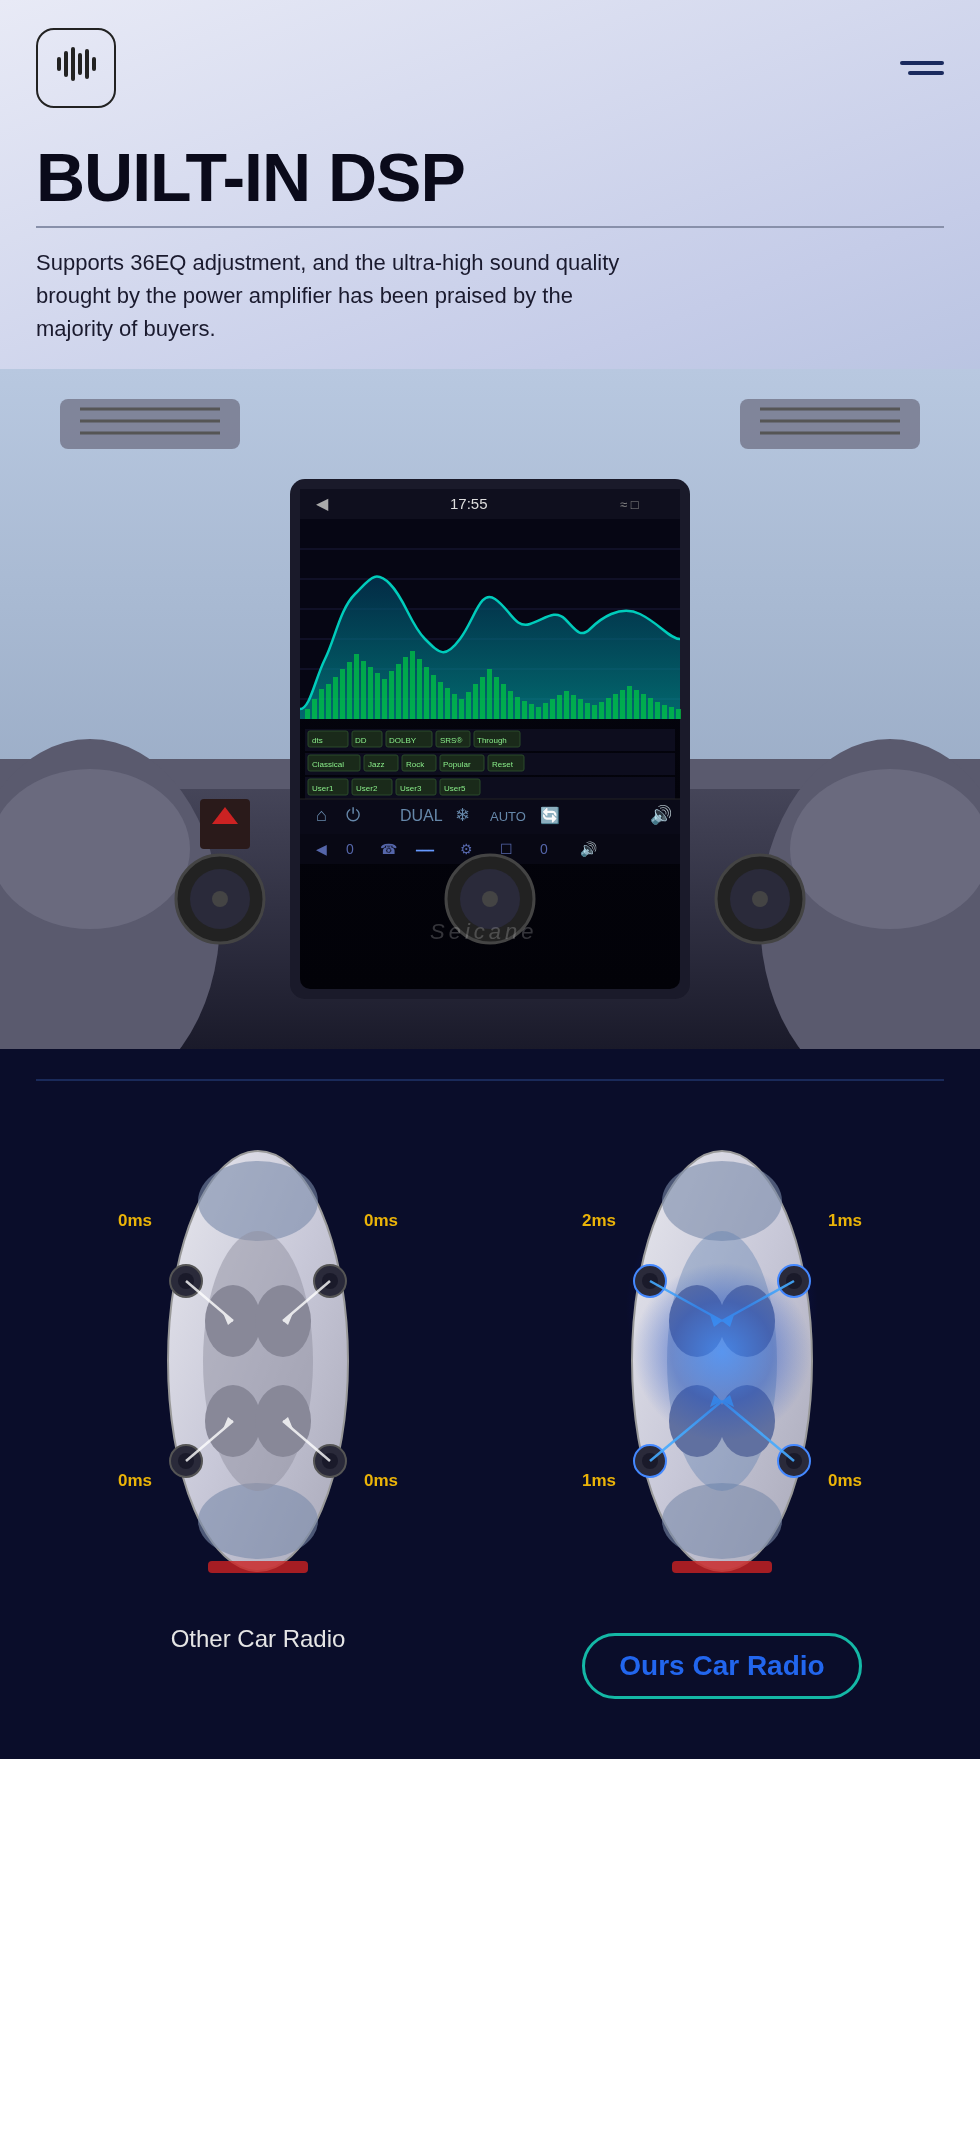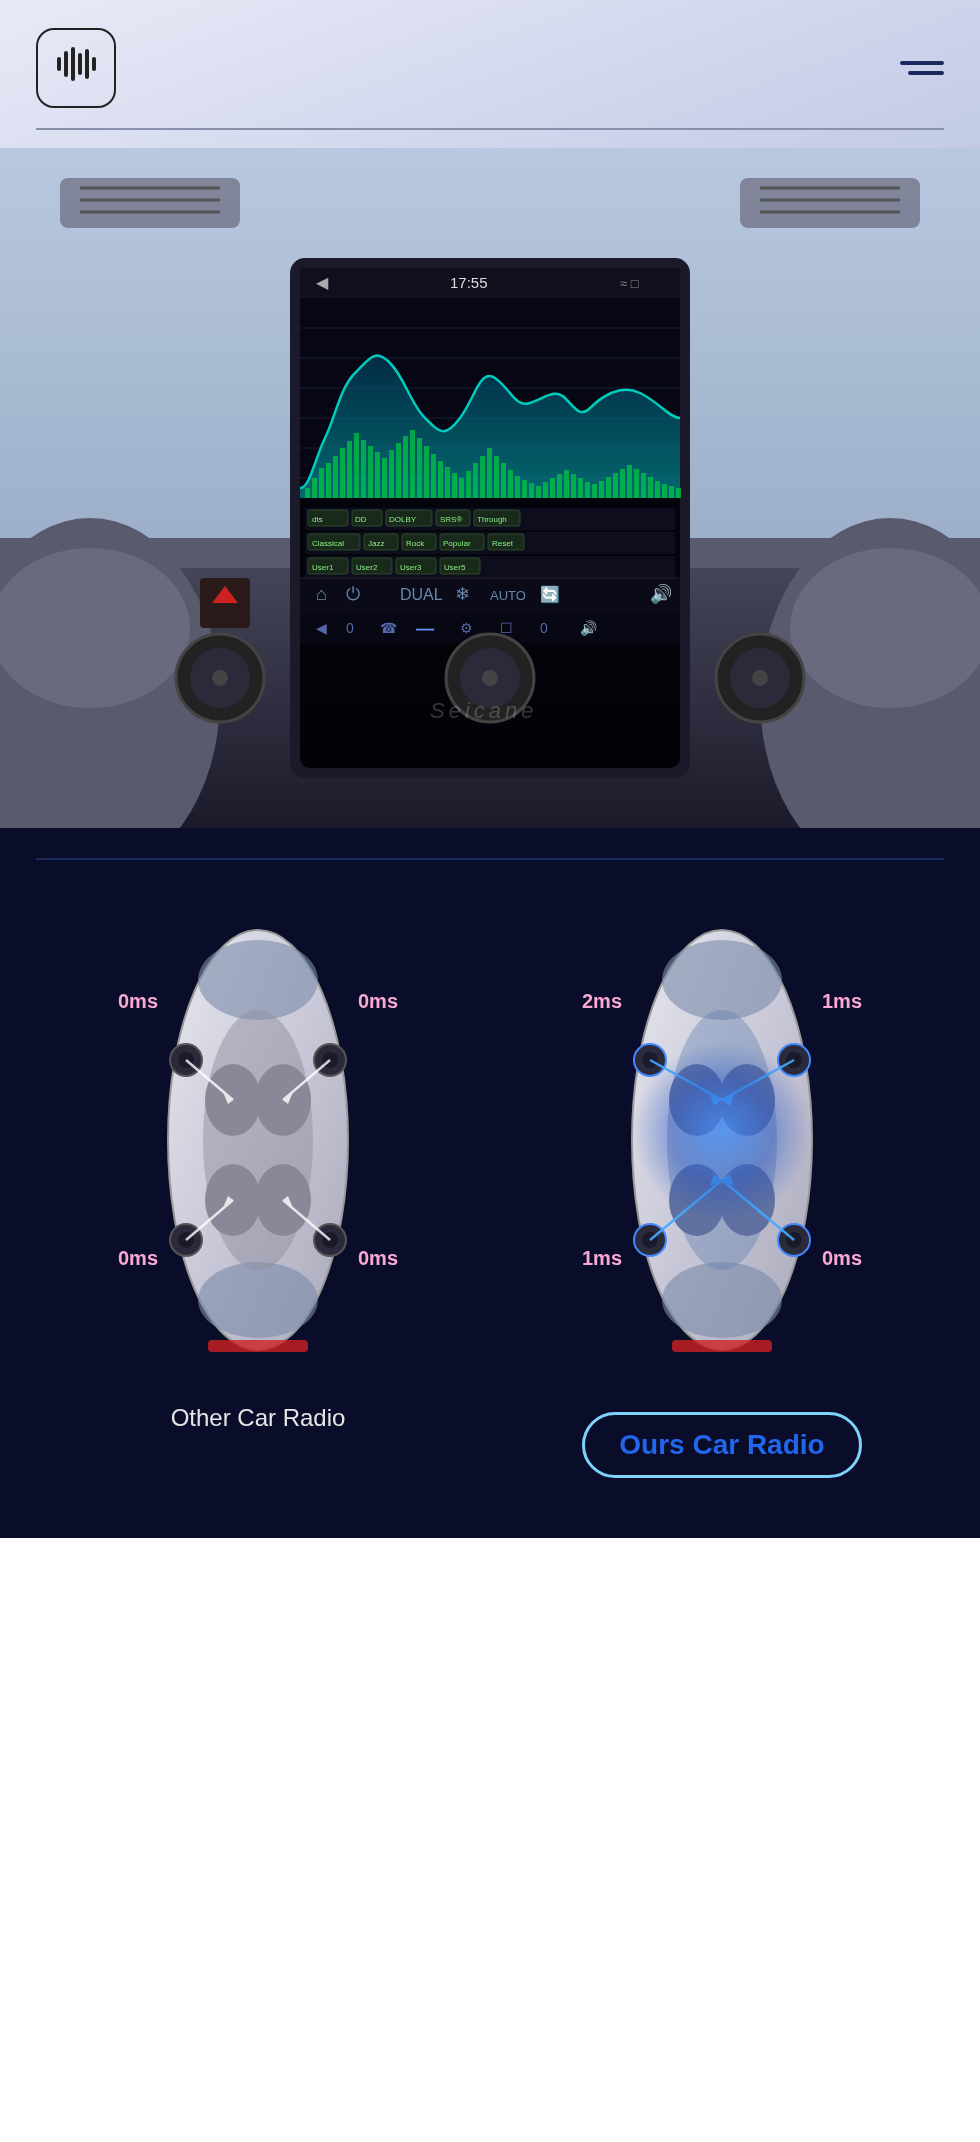--- a/index.html
+++ b/index.html
@@ -154,36 +154,36 @@
       flex: 1;
       position: relative;
       display: flex;
       flex-direction: column;
       align-items: center;
     }
 
     
     .delay-label {
       position: absolute;
-      font-size: 20px;
+      font-size: 17px;
       font-weight: 700;
-      color: #f9a8d4;
+      color: #eab308;
     }
 
     .car-label-text {
       margin-top: 24px;
       font-size: 24px;
       color: #e5e5e5;
       text-align: center;
     }
 
     .ours-btn {
       display: inline-block;
       background: #0a0d2a;
-      border: 3px solid #7dd3fc;
+      border: 3px solid #14b8a6;
       border-radius: 40px;
       padding: 14px 34px;
       font-size: 28px;
       font-weight: 700;
       color: #2266ee;
       cursor: pointer;
       margin-top: 24px;
       text-align: center;
     }
 
@@ -218,23 +218,27 @@
           <rect x="41" y="18" width="4" height="14" rx="2" fill="#222"></rect>
         </svg>
       </span>
     </div>
     <div class="hamburger-icon">
       <span></span>
       <span style="width:36px;margin-left:8px;"></span>
     </div>
   </div>
 
+  <div class="page-title">
+    <h1>BUILT-IN DSP</h1>
+  </div>
 
   <div class="divider-line"></div>
 
+  <p class="description-text">Supports 36EQ adjustment, and the ultra-high sound quality brought by the power amplifier has been praised by the majority of buyers.</p>
 
   <div class="car-image-container">
 
     <svg width="980" height="680" viewBox="0 0 980 680">
 
       <defs>
         <linearGradient id="ceilGrad" x1="0" y1="0" x2="0" y2="1">
           <stop offset="0%" stop-color="#b8c8e0"></stop>
           <stop offset="100%" stop-color="#8a9db8"></stop>
         </linearGradient>

